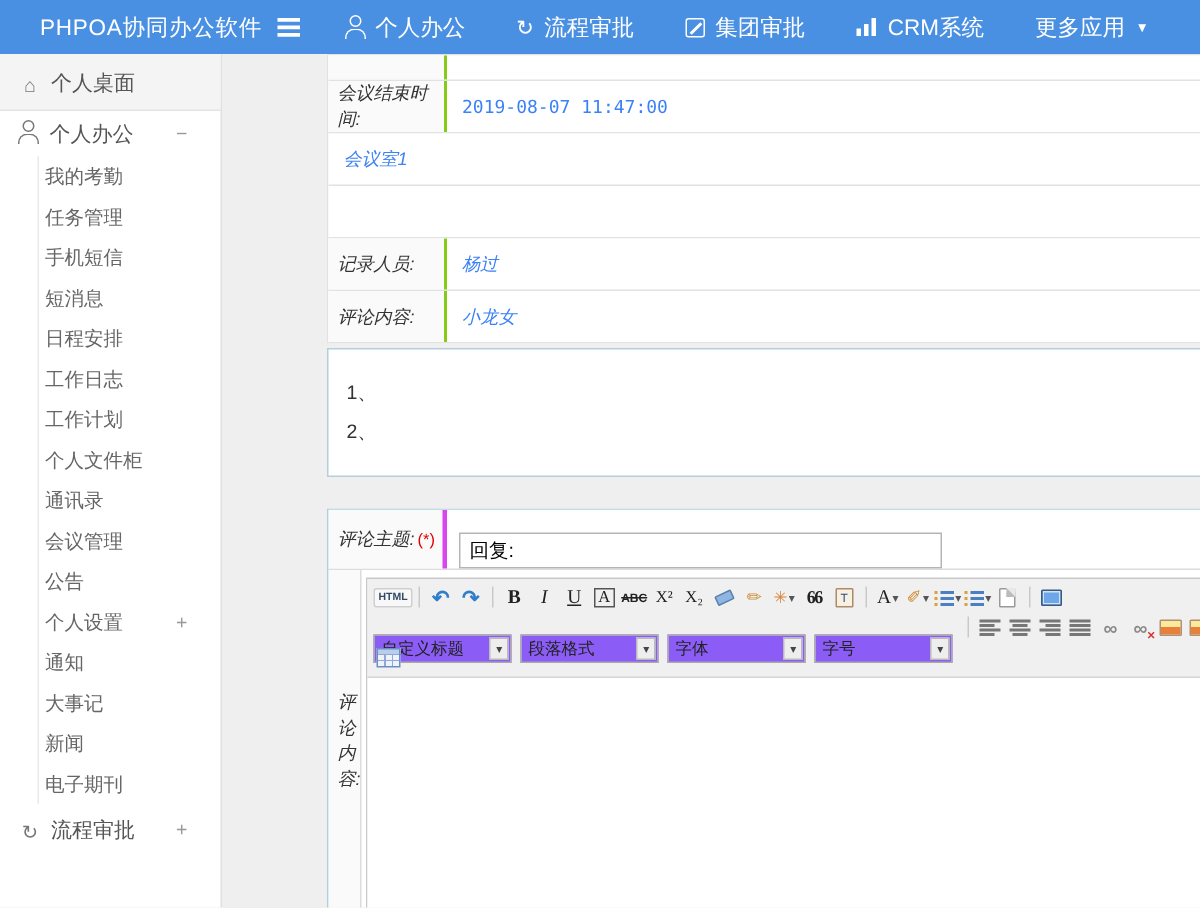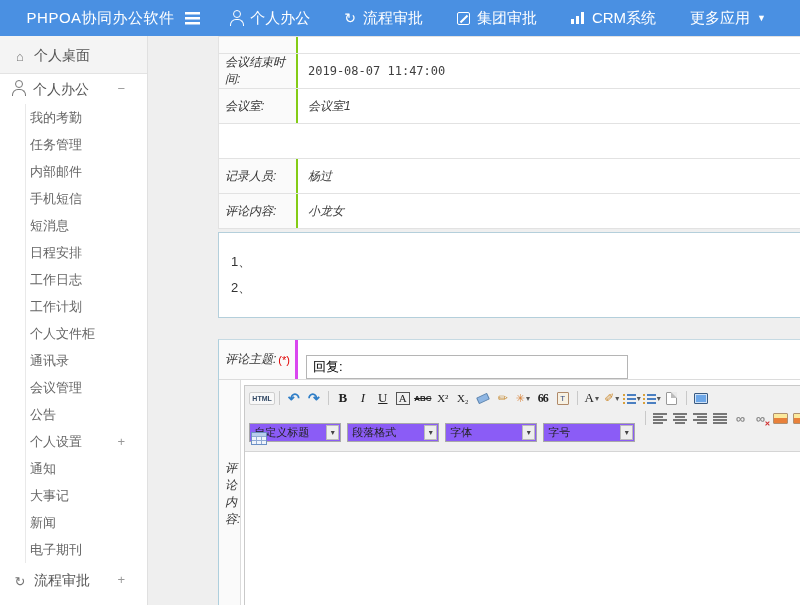--- a/index.html
+++ b/index.html
@@ -36,21 +36,21 @@
   .toggle { position:absolute; right:22px; top:0; color:#999; font-size:13px; }
   .side-bottom { height:34px; line-height:34px; font-size:14px; padding-left:12px; cursor:pointer; position:relative; }
 
   
   .content { position:absolute; top:36px; left:148px; width:652px; height:569px; background:#efefef; overflow:hidden; }
 
   .form-table { margin-left:70px; background:#fff; border-top:1px solid #e2e2e2; border-left:1px solid #e2e2e2; }
   .frow { display:flex; height:35px; border-bottom:1px solid #e2e2e2; background:#fff; }
   .frow.sliver { height:17px; }
   .flabel { width:79px; background:#fafafa; border-right:2px solid #84cc16; display:flex; align-items:center; padding-left:6px; font-size:12px; font-style:italic; color:#333; }
-  .fvalue { flex:1; display:flex; align-items:center; padding-left:10px; font-size:12px; font-style:italic; color:#404040; }
+  .fvalue { flex:1; display:flex; align-items:center; padding-left:10px; font-size:12px; font-style:italic; color:#3b82f6; }
   .fvalue.mono { font-family:"DejaVu Sans Mono", monospace; font-style:normal; font-size:12px; }
 
   .content-box { margin-left:70px; margin-top:3px; height:86px; background:#fff; border:1px solid #b4cfdb; border-right:none; padding:16px 0 0 12px; }
   .content-line { font-size:13px; color:#333; line-height:26px; }
 
   .section-gap { height:21px; }
 
   .comment-table { margin-left:70px; height:267px; background:#fff; border-top:1px solid #c6dae3; border-left:1px solid #aecfdd; overflow:hidden; }
   .crow1 { display:flex; height:40px; border-bottom:1px solid #dcdcdc; }
   .clabel { width:79px; background:#fafafa; border-right:3px solid #d946ef; display:flex; align-items:center; padding-left:6px; font-size:12px; font-style:italic; color:#333; gap:2px; }
@@ -150,21 +150,20 @@
   <div class="side-top">
     <span class="side-glyph">⌂</span><span>个人桌面</span>
   </div>
   <div class="side-group">
     <span class="person-g"><span class="person"></span></span><span>个人办公</span>
     <span class="toggle">−</span>
   </div>
   <div class="side-subs">
     <div class="side-sub"><span>我的考勤</span></div>
     <div class="side-sub"><span>任务管理</span></div>
-    <div class="side-sub"><span>内部邮件</span></div>
     <div class="side-sub"><span>手机短信</span></div>
     <div class="side-sub"><span>短消息</span></div>
     <div class="side-sub"><span>日程安排</span></div>
     <div class="side-sub"><span>工作日志</span></div>
     <div class="side-sub"><span>工作计划</span></div>
     <div class="side-sub"><span>个人文件柜</span></div>
     <div class="side-sub"><span>通讯录</span></div>
     <div class="side-sub"><span>会议管理</span></div>
     <div class="side-sub"><span>公告</span></div>
     <div class="side-sub"><span>个人设置</span>
@@ -185,21 +184,20 @@
   <div class="form-table">
     <div class="frow sliver">
       <div class="flabel"></div>
         <div class="fvalue"></div>
     </div>
     <div class="frow">
       <div class="flabel">会议结束时间:</div>
       <div class="fvalue mono">2019-08-07 11:47:00</div>
     </div>
     <div class="frow">
-      <div class="flabel">会议室:</div>
       <div class="fvalue">会议室1</div>
     </div>
     <div class="frow">
       <div class="fvalue"></div>
     </div>
     <div class="frow">
       <div class="flabel">记录人员:</div>
       <div class="fvalue">杨过</div>
     </div>
     <div class="frow">

